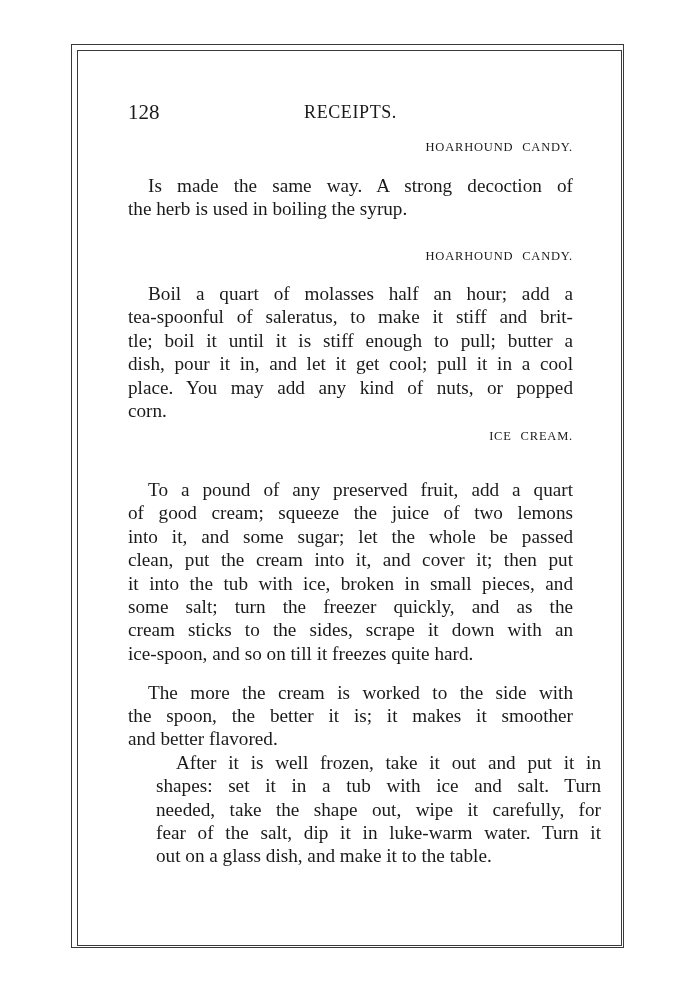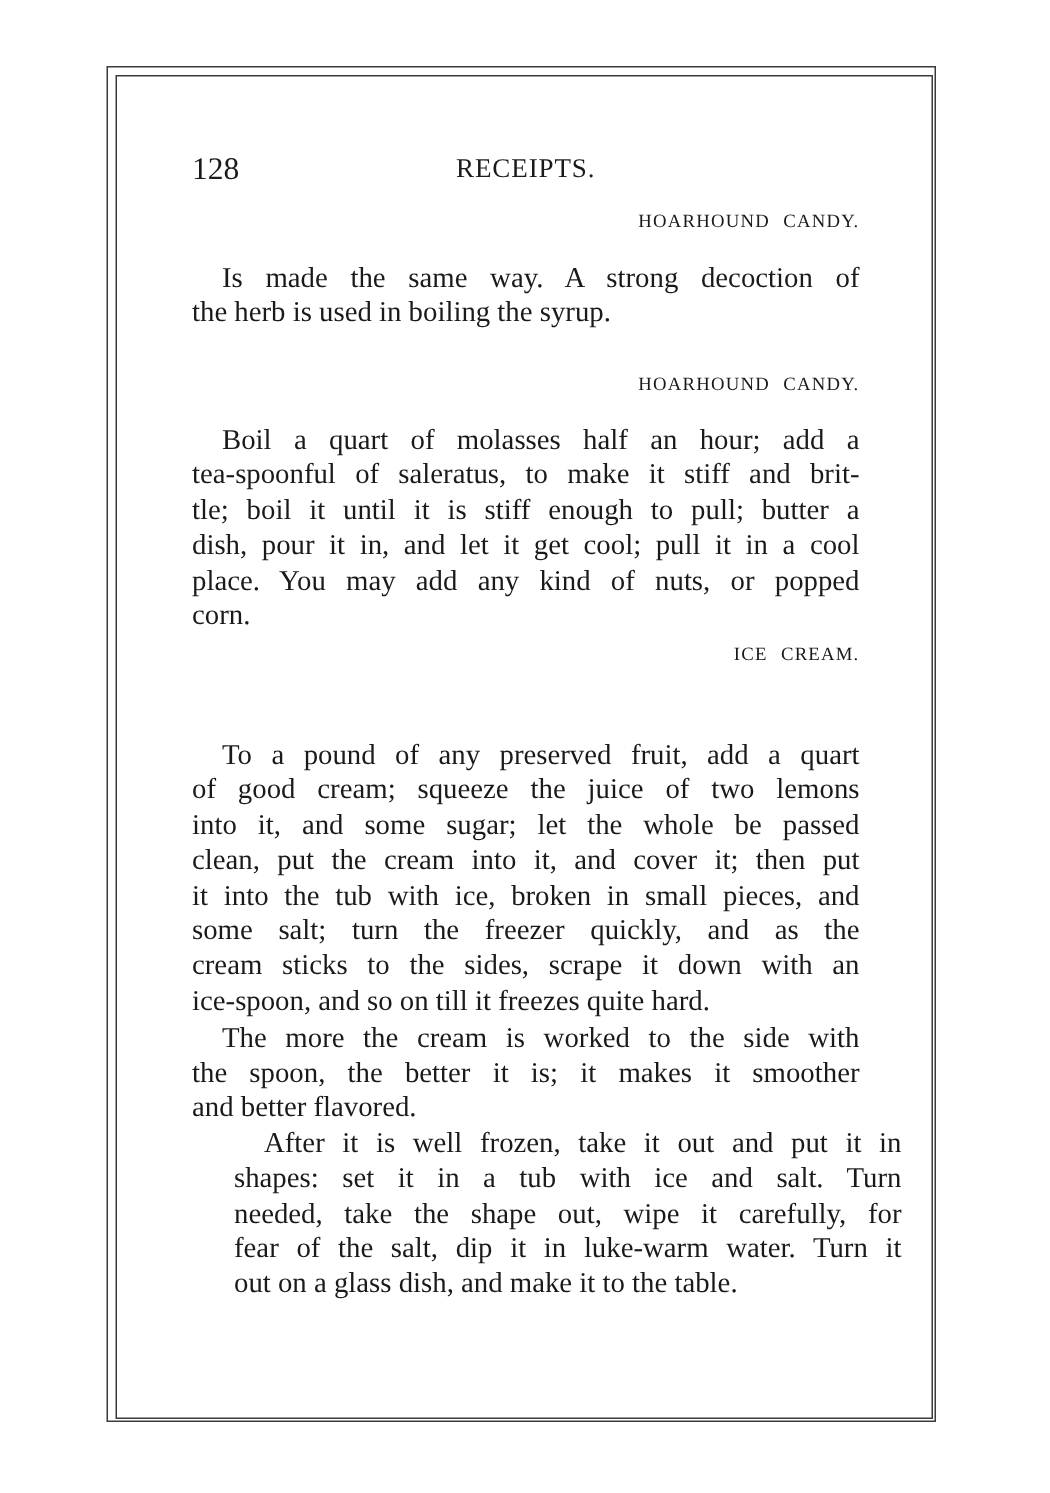--- a/index.html
+++ b/index.html
@@ -115,21 +115,21 @@
 <div class="para" style="top:282px;">
   <span class="line indent">Boil a quart of molasses half an hour; add a</span>
   <span class="line">tea-spoonful of saleratus, to make it stiff and brit-</span>
   <span class="line">tle; boil it until it is stiff enough to pull; butter a</span>
   <span class="line">dish, pour it in, and let it get cool; pull it in a cool</span>
   <span class="line">place.  You may add any kind of nuts, or popped</span>
   <span class="line last">corn.</span>
 </div>
 
 <div class="heading" style="top:428px;">ICE CREAM.</div>
-<div class="para" style="top:492px;">
+<div class="para" style="top:478px;">
   <span class="line indent">To a pound of any preserved fruit, add a quart</span>
   <span class="line">of good cream; squeeze the juice of two lemons</span>
   <span class="line">into it, and some sugar; let the whole be passed</span>
   <span class="line">clean, put the cream into it, and cover it; then put</span>
   <span class="line">it into the tub with ice, broken in small pieces, and</span>
   <span class="line">some salt; turn the freezer quickly, and as the</span>
   <span class="line">cream sticks to the sides, scrape it down with an</span>
   <span class="line last">ice-spoon, and so on till it freezes quite hard.</span>
 </div>
 <div class="para" style="top:680.6px;">

